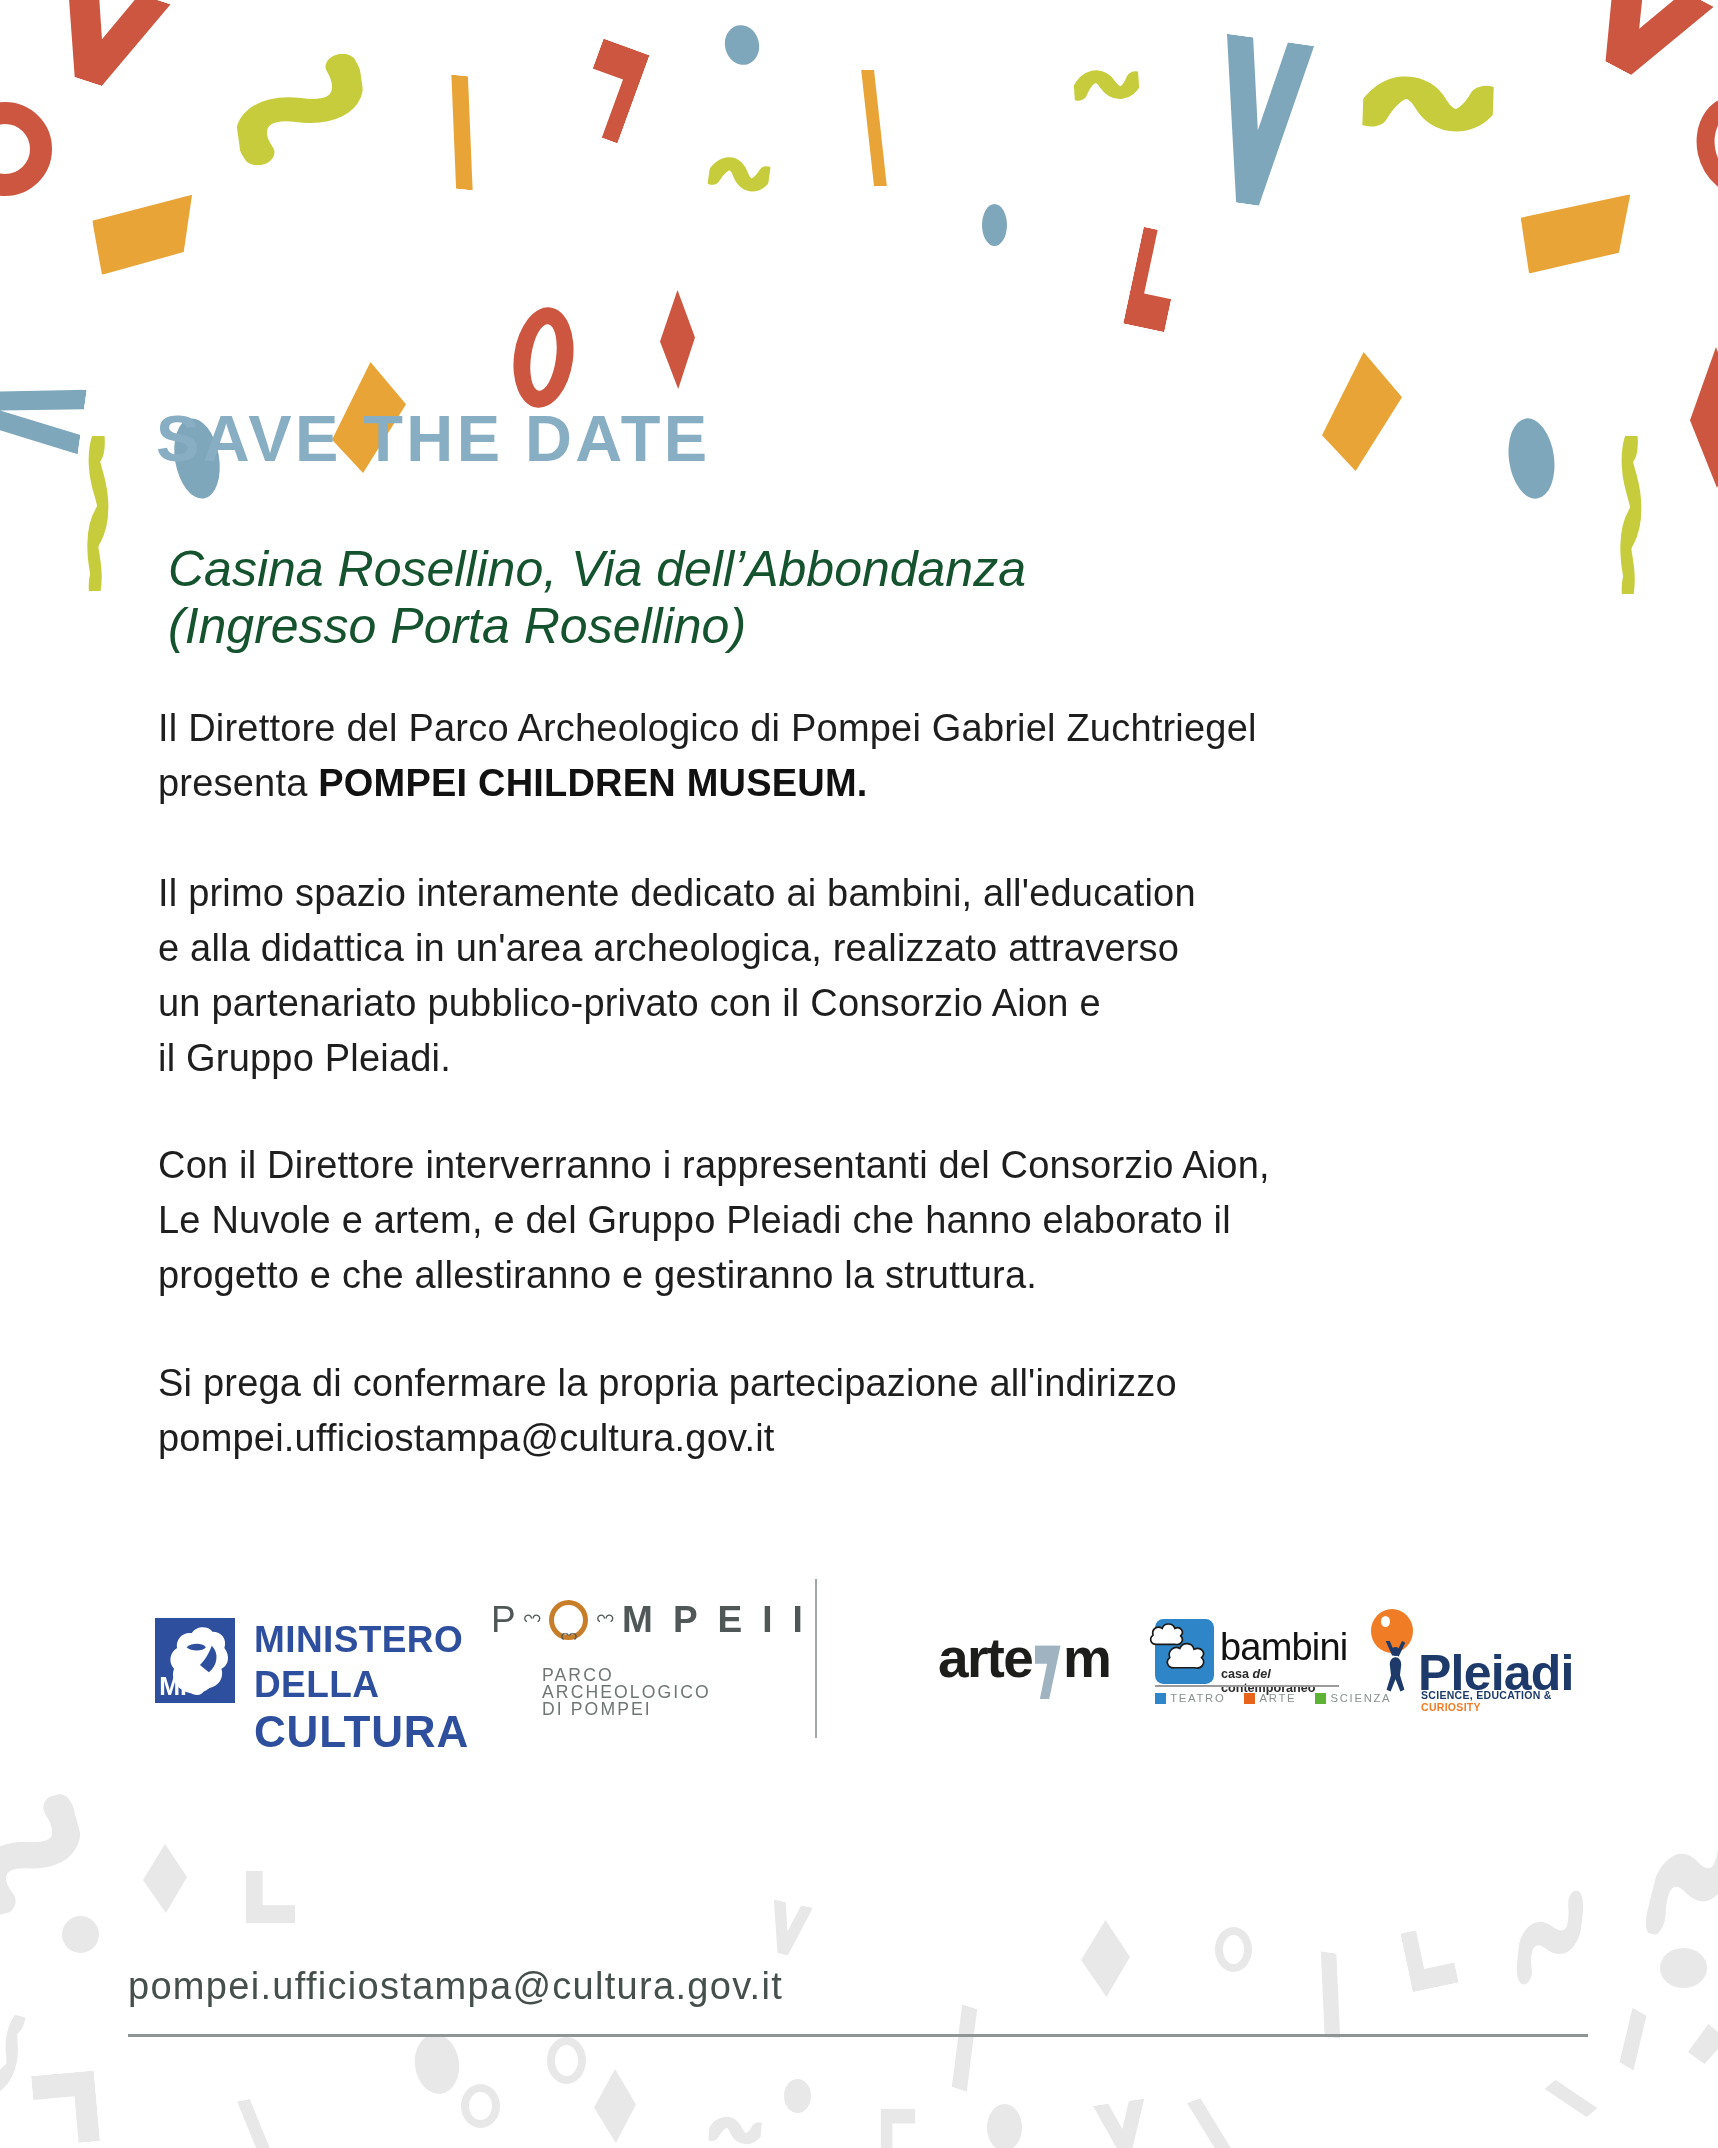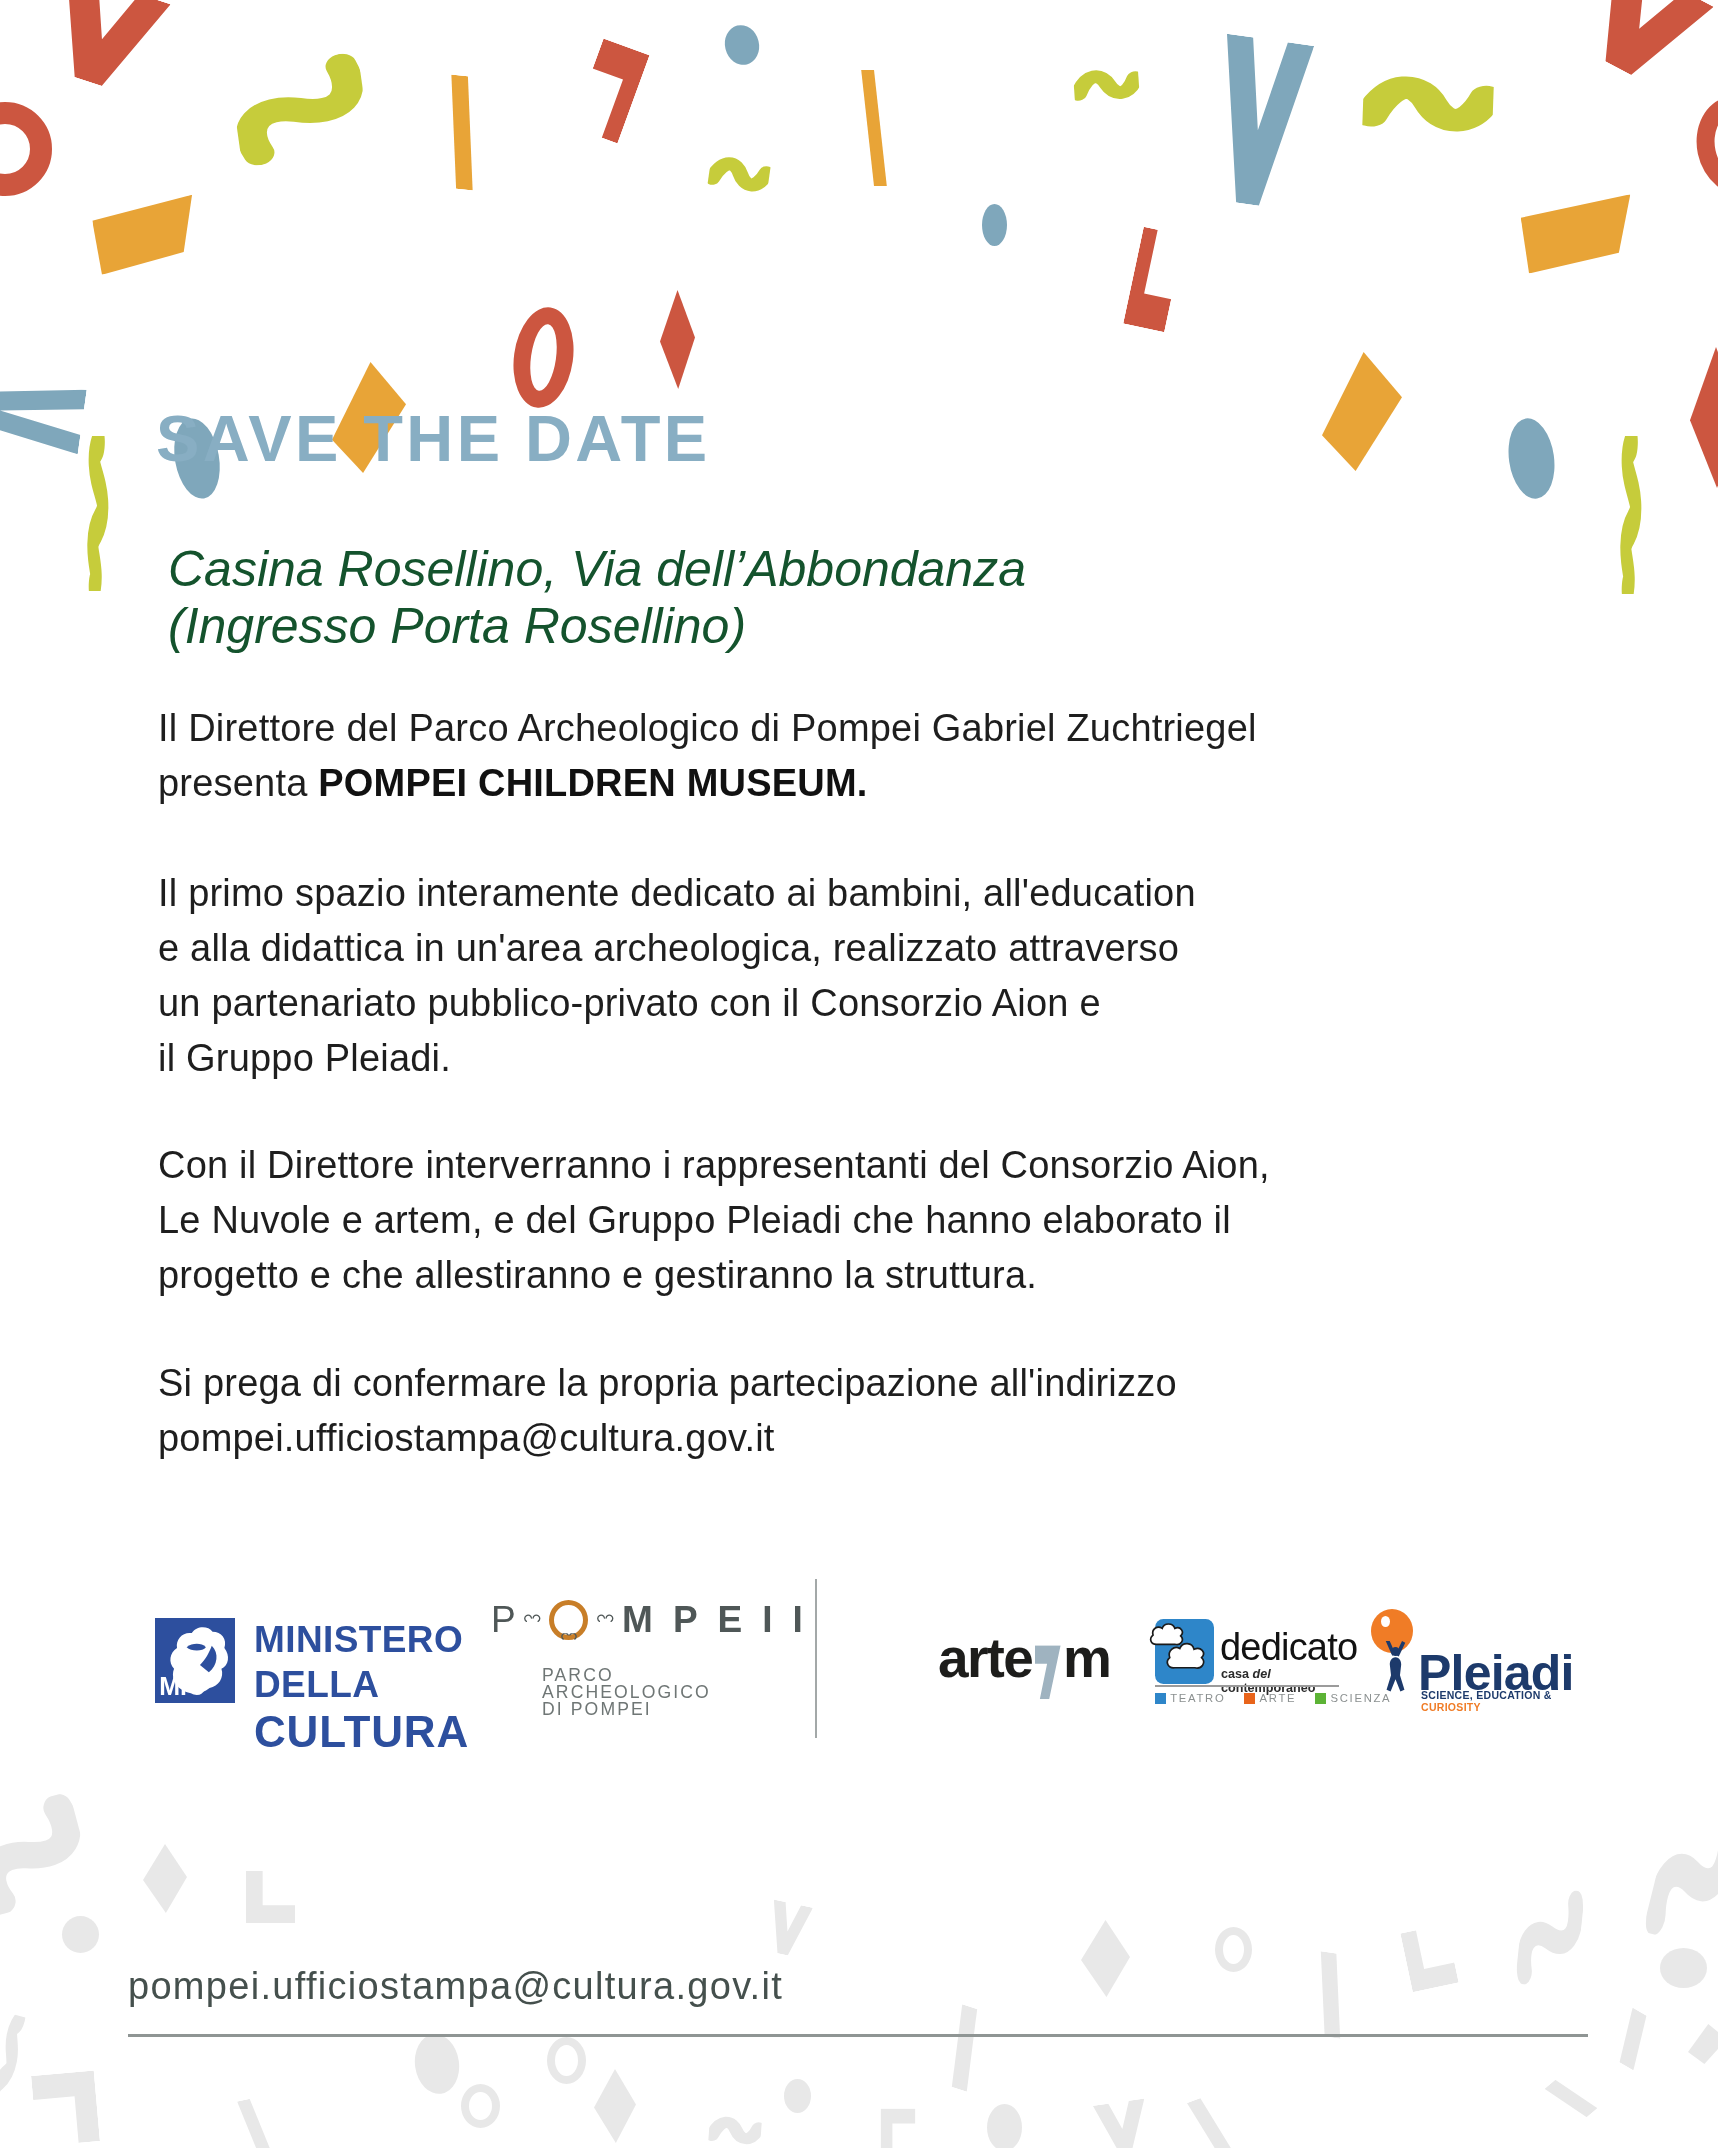--- a/index.html
+++ b/index.html
@@ -233,21 +233,21 @@
       <span class="a-txt">m</span>
     </div>
 
     <div class="abs lenuvole">
       <div class="nuvole-square">
         <svg width="72" height="59" viewBox="0 0 86 70">
           <path d="M10 24 C3 24 1 17 6 13 C4 6 11 1 17 5 C19 -2 30 -2 32 5 C39 2 44 9 39 14 C44 19 39 26 32 24 Z" fill="#ffffff" stroke="#1b1b1b" stroke-width="2"></path>
           <path d="M32 52 C24 53 20 45 26 40 C23 32 31 25 38 29 C41 21 53 21 55 30 C63 26 70 34 64 40 C70 46 64 54 56 52 Z" fill="#ffffff" stroke="#1b1b1b" stroke-width="2"></path>
         </svg>
       </div>
-      <div class="nuvole-name">dedicato</div>
+      <div class="nuvole-name">bambini</div>
       <div class="nuvole-casa"><span>casa </span><span class="it">del</span><span> contemporaneo</span></div>
       <div class="nuvole-line"></div>
       <div class="nuvole-cats">
         <span class="cat">
           <span class="sq" style="background: rgb(46, 134, 201);"></span>
           <span class="lbl">TEATRO</span>
         </span>
         <span class="cat">
           <span class="sq" style="background: rgb(232, 100, 27);"></span>
           <span class="lbl">ARTE</span>

